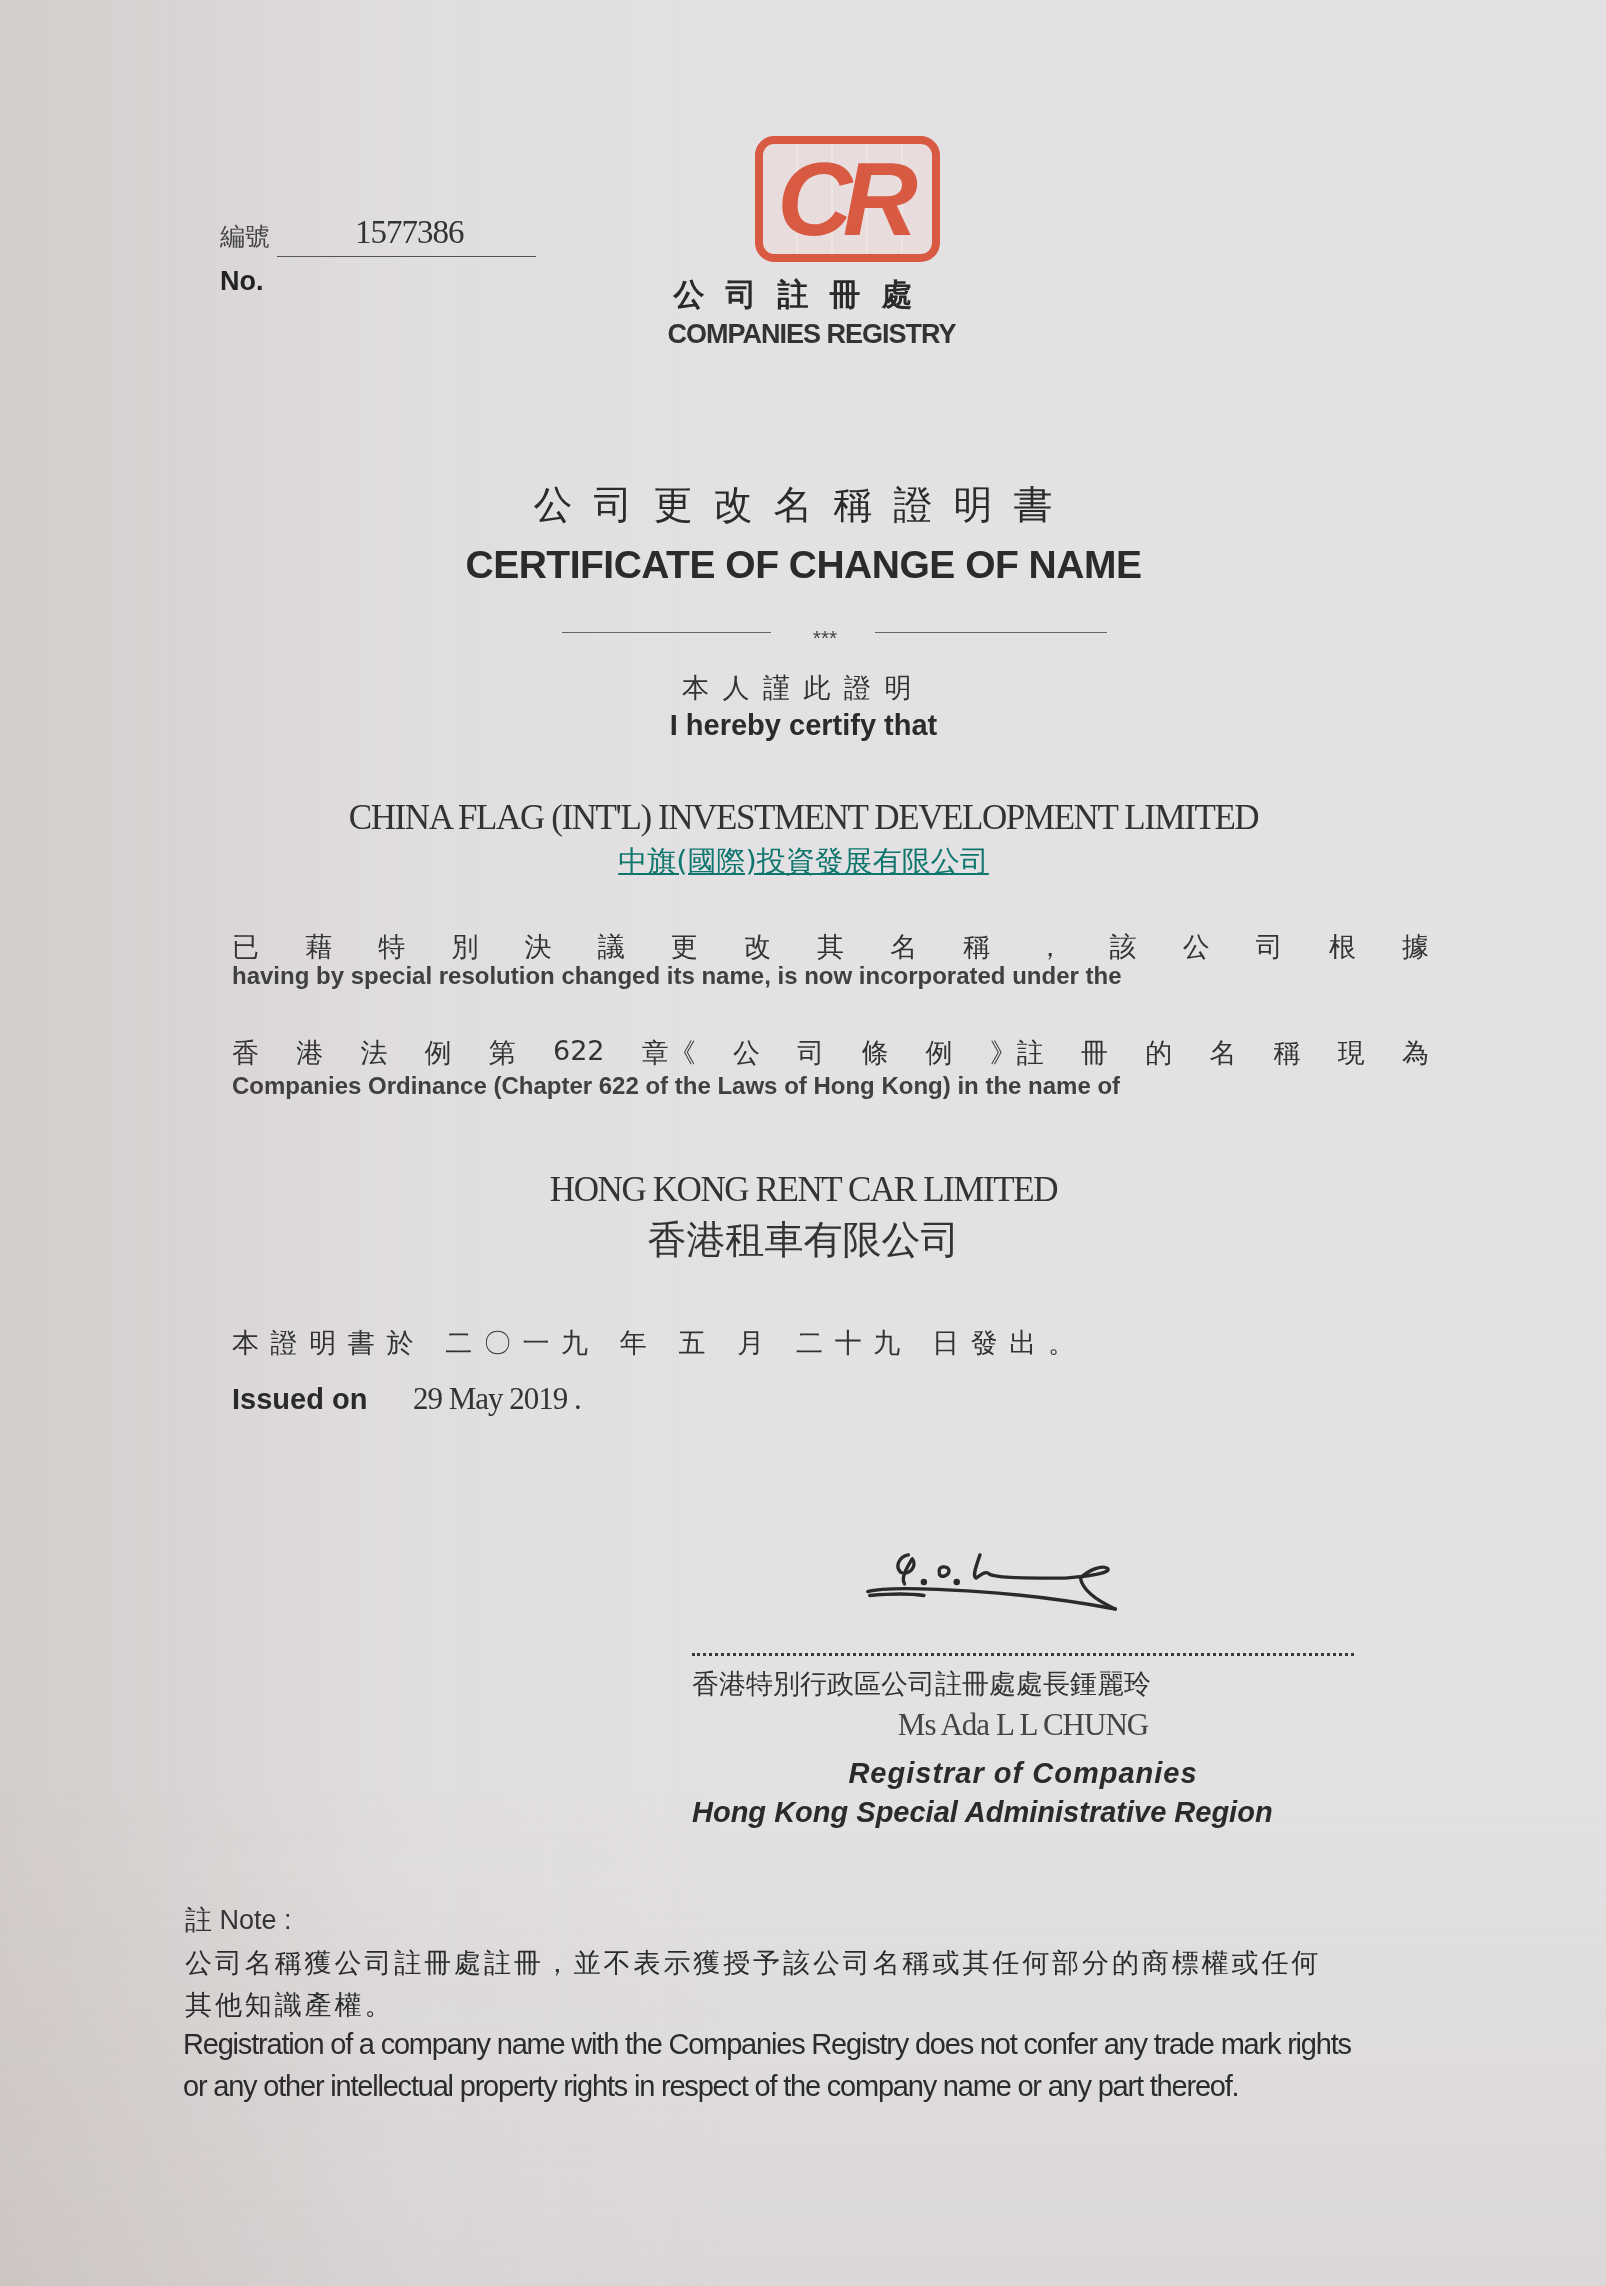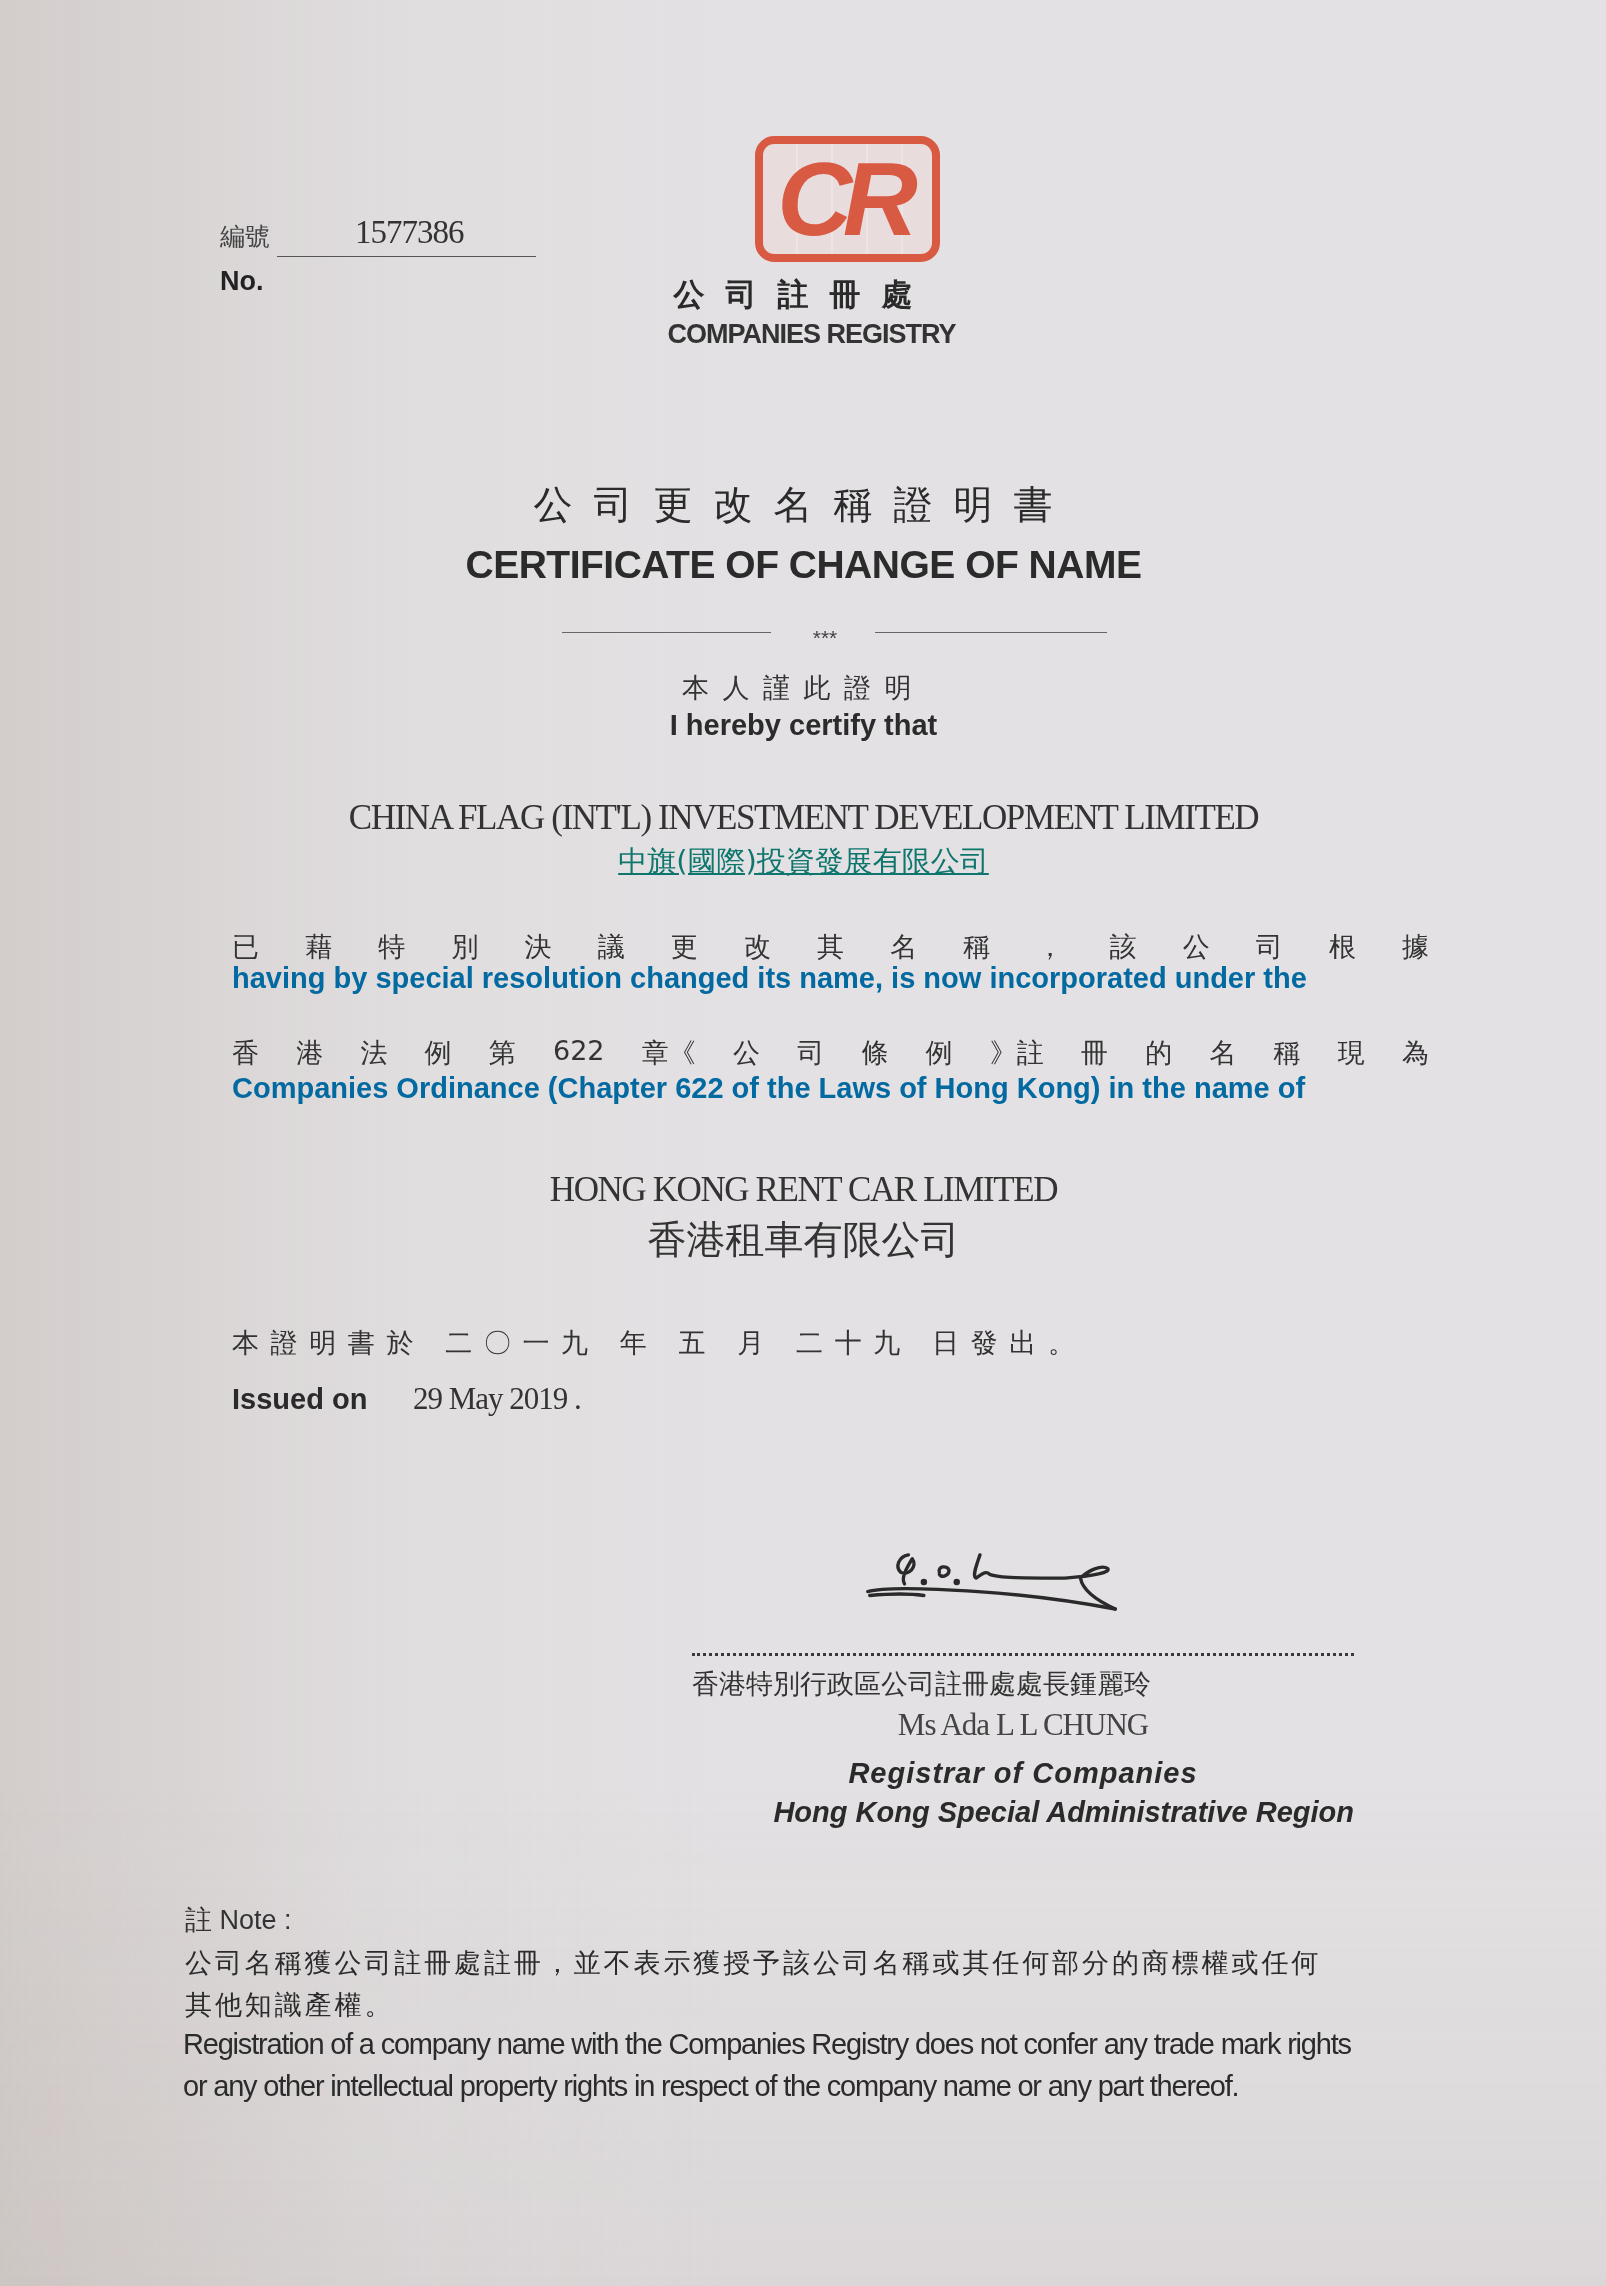--- a/index.html
+++ b/index.html
@@ -42,42 +42,42 @@
   #sep-stars { left:794px; top:626px; width:62px; text-align:center; font-size:21px; color:#444; }
   #certify-zh { top:670px; font-size:27px; letter-spacing:13.5px; color:#333; }
   #certify-en { top:709px; font-size:29px; font-weight:bold; color:#2b2b2b; }
 
   
   #old-en { top:798px; font-size:35px; color:#333; letter-spacing:-1.4px; }
   #old-zh { top:842px; font-size:29px; color:#0f766e;text-decoration:underline; }
 
   
   .para-zh { left:232px; width:1197px; font-size:27px; color:#333; display:flex; justify-content:space-between; }
-  .para-en { left:232px; width:1197px; font-size:29px; font-weight:bold; color:#0369a1; white-space:nowrap; }
+  .para-en { left:232px; width:1197px; font-size:24px; font-weight:bold; color:#404040; white-space:nowrap; }
   #line1-zh { top:929px; }
   #line1-en { top:962px; }
   #line2-zh { top:1035px; }
   #line2-en { top:1072px; }
 
   
   #new-en { top:1170px; font-size:35px; color:#333; letter-spacing:-1.4px; }
   #new-zh { top:1213px; font-size:39px; color:#333; }
 
   
   #issued-zh { left:232px; top:1325px; font-size:27px; color:#333; letter-spacing:11.6px; }
   #issued-en-label { left:232px; top:1383px; font-size:29px; font-weight:bold; color:#2a2a2a; }
   #issued-en-date { left:413px; top:1381px; font-size:31px; color:#333; letter-spacing:-1px; }
 
   
   #signature { left:862px; top:1545px; width:261px; height:70px; }
   #sig-dots { left:692px; top:1653px; width:662px; height:0; border-top:3.9px dotted #3a3a3a; }
   #registrar-zh { left:692px; width:662px; top:1666px; text-align:left; font-size:27px; color:#333; }
   #registrar-name { left:692px; width:662px; top:1707px; text-align:center; font-size:31px; color:#444; letter-spacing:-1px; }
   #registrar-title { left:692px; width:662px; top:1757px; text-align:center; font-size:29px; font-weight:bold; font-style:italic; color:#2a2a2a; letter-spacing:1px; }
-  #registrar-region { left:692px; width:662px; top:1796px; text-align:right; font-size:29px; font-weight:bold; font-style:italic; color:#2a2a2a; }
+  #registrar-region { left:692px; width:662px; top:1796px; text-align:left; font-size:29px; font-weight:bold; font-style:italic; color:#2a2a2a; }
 
   
   #note-label { left:185px; top:1902px; font-size:27px; color:#333; }
   #note-zh-1 { left:185px; top:1945px; font-size:27px; color:#2b2b2b; letter-spacing:2.9px; white-space:nowrap; }
   #note-zh-2 { left:185px; top:1987px; font-size:27px; color:#2b2b2b; letter-spacing:2.9px; }
   #note-en-1 { left:183px; top:2028px; font-size:29px; color:#2b2b2b; letter-spacing:-1.2px; white-space:nowrap; }
   #note-en-2 { left:183px; top:2070px; font-size:29px; color:#2b2b2b; letter-spacing:-1.2px; white-space:nowrap; }
 </style>
 </head>
 <body>

